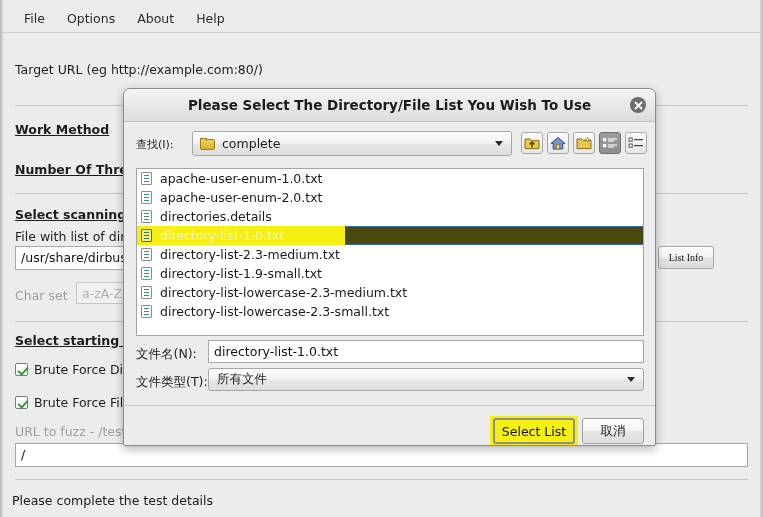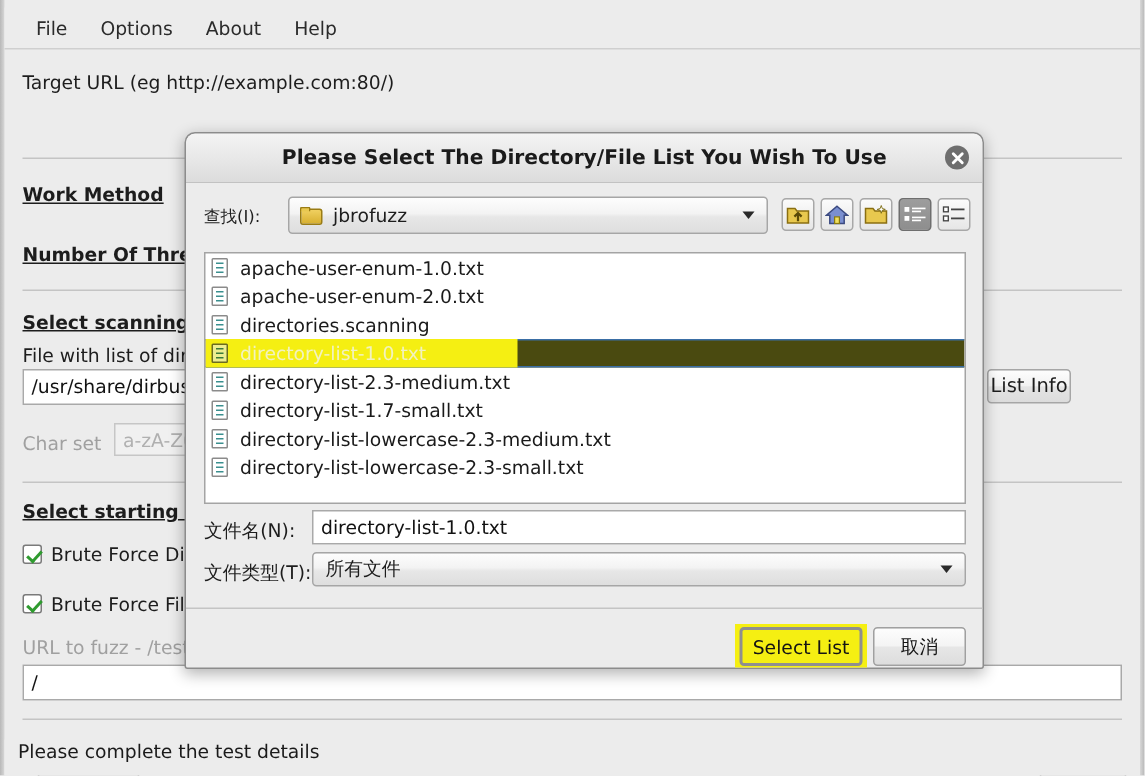--- a/index.html
+++ b/index.html
@@ -73,25 +73,26 @@
     height: 1px;
     background: #c4c4c4;
   }
 
   .btn {
     position: absolute;
     box-sizing: border-box;
     background: linear-gradient(to bottom, #fdfdfd 0%, #f2f2f2 48%, #e4e4e4 52%, #dcdcdc 100%);
     border: 1px solid #a6a6a6;
     border-radius: 3px;
-    font-size: 13px;
+    font-size: 10px;
     color: #1d1d1d;
     display: flex; align-items: center; justify-content: center;
     white-space: nowrap;
     cursor: default;
+    font-family: Liberation Serif, serif;
   }
 
   .checkbox-row { position: absolute; display: flex; align-items: center; }
   .chk {
     width: 13px; height: 13px;
     box-sizing: border-box;
     background: #fff;
     border: 1px solid #7a7a7a;
     border-radius: 2px;
     position: relative;
@@ -307,21 +308,21 @@
     <div class="menubar">
       <div class="menubar-inner">
         <div class="menu-item">File</div>
         <div class="menu-item">Options</div>
         <div class="menu-item">About</div>
         <div class="menu-item">Help</div>
       </div>
     </div>
 
     <div class="app-body">
-      <div class="lbl" style="left:12px; top:14px;">Target URL (eg http://example.com:80/)</div>
+      <div class="lbl" style="left:12px; top:29px;">Target URL (eg http://example.com:80/)</div>
 
       <div class="hsep" style="left:12px; top:72px; width:733px;"></div>
 
       <div class="lbl bold" style="left:12px; top:89px;">Work Method</div>
       <div class="lbl bold" style="left:12px; top:129px;">Number Of Threads</div>
 
       <div class="hsep" style="left:12px; top:160px; width:733px;"></div>
 
       <div class="lbl bold" style="left:12px; top:174px;">Select scanning type</div>
       <div class="lbl" style="left:12px; top:196px;">File with list of dirs/files</div>
@@ -372,21 +373,21 @@
 
     <div class="dlg-body">
 
       <div class="lookin-label">查找(I):</div>
 
       <div class="combo" style="left:68px; top:9px; width:320px; height:25px;">
         <span class="folder-ico">
           <span class="back"></span>
             <span class="tab"></span>
         </span>
-        <span>jbrofuzz</span>
+        <span>complete</span>
         <span class="caret"></span>
       </div>
 
       <div class="tool-btn" style="left:397px; top:10px;">
         <svg width="16" height="14" viewBox="0 0 16 14">
           <path d="M1 3 h5 l1.3 1.6 H15 v8 H1 Z" fill="#e8c84e" stroke="#8a6f12" stroke-width="1"></path>
           <path d="M8 11.5 V6.2 M5.6 8.4 L8 6 L10.4 8.4" stroke="#5a4a08" stroke-width="1.5" fill="none"></path>
         </svg>
       </div>
       <div class="tool-btn" style="left:423px; top:10px;">
@@ -441,21 +442,21 @@
               </span>
               <span class="fname">apache-user-enum-2.0.txt</span>
             </div>
             <div class="file-row">
               <span class="doc-ico">
                 <i></i>
                 <i></i>
                 <i></i>
                 <i></i>
               </span>
-              <span class="fname">directories.scanning</span>
+              <span class="fname">directories.details</span>
             </div>
             <div class="file-row selected">
               <span class="doc-ico">
                 <i></i>
                 <i></i>
                 <i></i>
                 <i></i>
               </span>
               <span class="fname">directory-list-1.0.txt</span>
             </div>
@@ -468,21 +469,21 @@
               </span>
               <span class="fname">directory-list-2.3-medium.txt</span>
             </div>
             <div class="file-row">
               <span class="doc-ico">
                 <i></i>
                 <i></i>
                 <i></i>
                 <i></i>
               </span>
-              <span class="fname">directory-list-1.7-small.txt</span>
+              <span class="fname">directory-list-1.9-small.txt</span>
             </div>
             <div class="file-row">
               <span class="doc-ico">
                 <i></i>
                 <i></i>
                 <i></i>
                 <i></i>
               </span>
               <span class="fname">directory-list-lowercase-2.3-medium.txt</span>
             </div>

